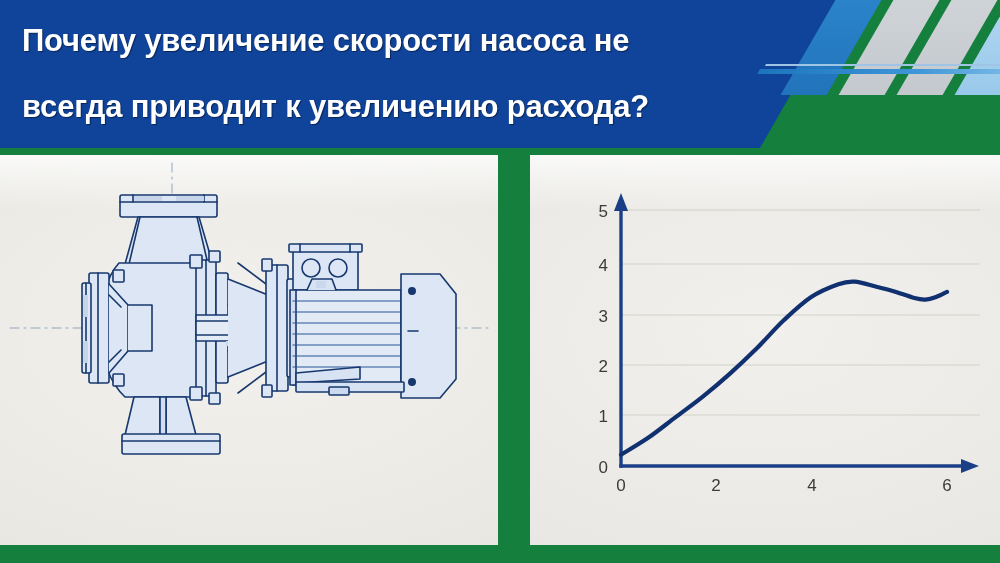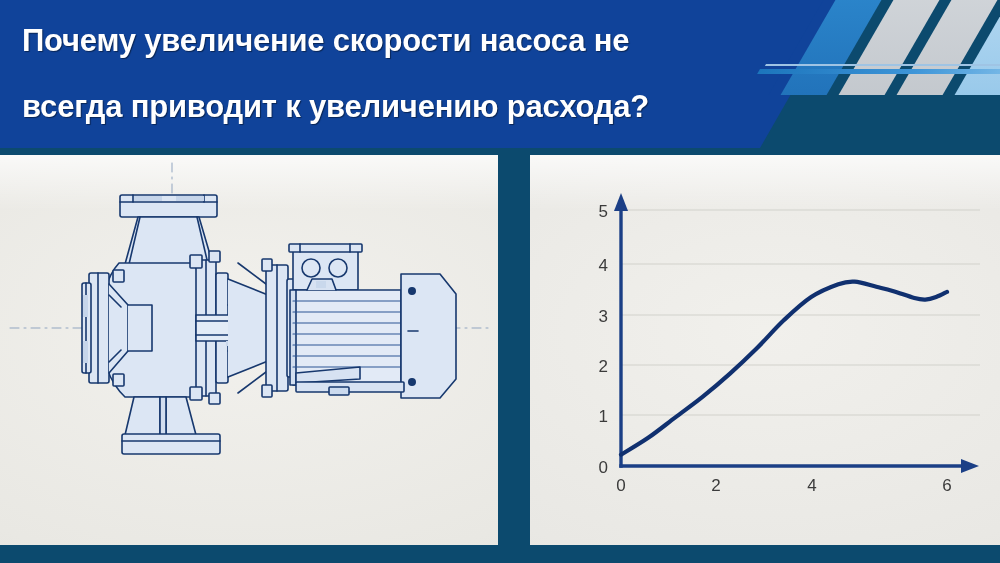--- a/index.html
+++ b/index.html
@@ -10,21 +10,21 @@
   body {
     width: 1000px;
     height: 563px;
     overflow: hidden;
     font-family: "Liberation Sans", sans-serif;
   }
   #slide {
     position: relative;
     width: 1000px;
     height: 563px;
-    background: #0c4a6e;
+    background: #15803d;
     overflow: hidden;
   }
 
   
   #header {
     position: absolute;
     left: 0;
     top: 0;
     width: 1000px;
     height: 148px;

